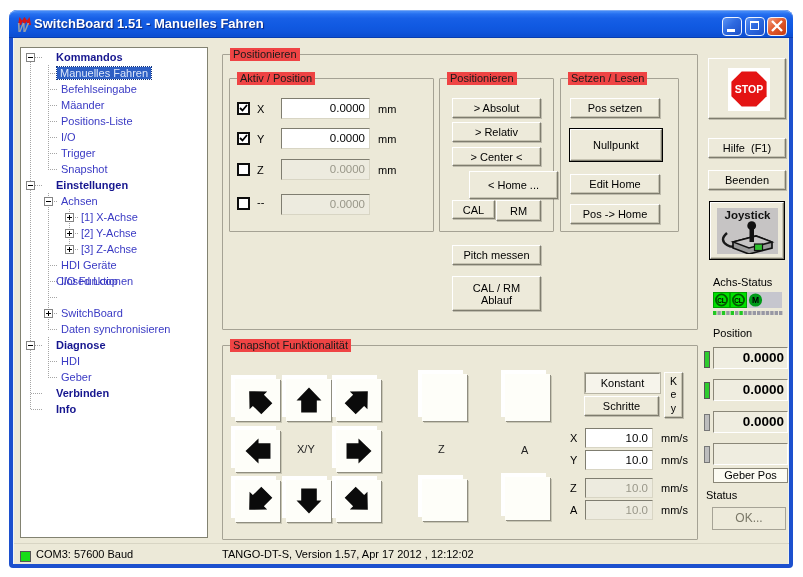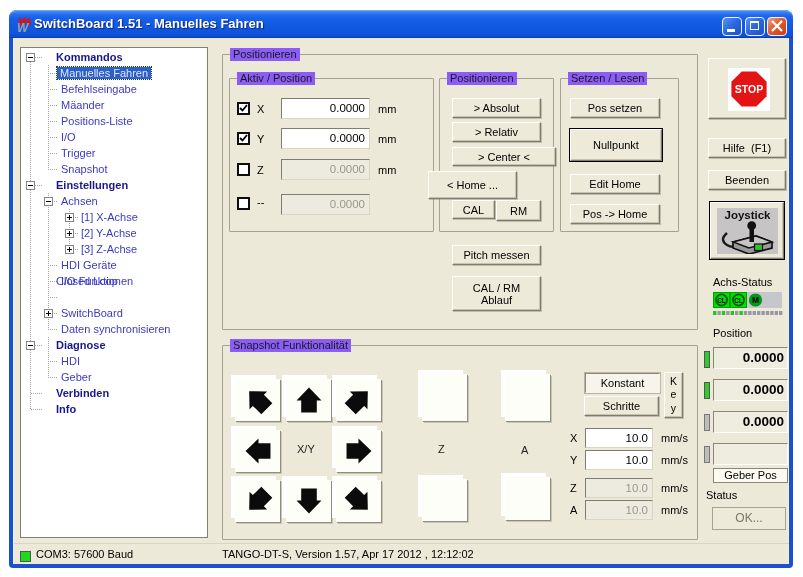--- a/index.html
+++ b/index.html
@@ -20,21 +20,21 @@
 .trow{position:absolute;height:16px;line-height:16px;font-size:11px;color:#3A3AC4;white-space:nowrap;}
 .trow b{color:#16168F;margin-left:12px;}
 .tsel{background:#2E5FC4;color:#DCE6FA;padding:0 3px;outline:1px dotted #10357F;}
 .pmbox{position:absolute;width:9px;height:9px;background:#fff;border:1px solid #848484;box-sizing:border-box;}
 .pmbox i{position:absolute;left:1px;top:3px;width:5px;height:1px;background:#000;}
 .pmbox.plus u{position:absolute;left:3px;top:1px;width:1px;height:5px;background:#000;}
 .dotv{position:absolute;width:1px;background-image:repeating-linear-gradient(to bottom,#A5A5A5 0 1px,transparent 1px 2px);}
 .doth{position:absolute;height:1px;background-image:repeating-linear-gradient(to right,#A5A5A5 0 1px,transparent 1px 2px);}
 
 .grp{position:absolute;border:1px solid #A5A294;border-radius:1px;}
-.grp span{position:absolute;top:-7px;left:7px;background:#8b5cf6;padding:0 3px;font-size:11px;color:#1a1a1a;line-height:13px;white-space:nowrap;}
+.grp span{position:absolute;top:-7px;left:7px;background:#ef4444;padding:0 3px;font-size:11px;color:#1a1a1a;line-height:13px;white-space:nowrap;}
 
 .btn{position:absolute;background:#EDEADA;border:1px solid;border-color:#FFFFFF #7E7C6E #7E7C6E #FFFFFF;
  box-shadow:1px 1px 0 rgba(108,106,94,.35), inset -1px -1px 0 #C6C3B2;
  font-size:11px;color:#000;text-align:center;display:flex;align-items:center;justify-content:center;box-sizing:border-box;font-family:"Liberation Sans",sans-serif;}
 
 .fld{position:absolute;background:#fff;border:1px solid #7F7D70;border-right-color:#D8D5C4;border-bottom-color:#D8D5C4;
  box-sizing:border-box;font-size:11.5px;color:#000;text-align:right;line-height:19px;padding-right:4px;}
 .fld.dis{background:#EDEBDF;color:#999789;}
 .chk{position:absolute;width:13px;height:13px;background:#fff;border:2px solid #0d0d0d;box-sizing:border-box;display:flex;align-items:center;justify-content:center;}
 .chk svg{display:block;}
@@ -179,22 +179,22 @@
 <div class="chk" style="left:237px;top:163px"></div>
 <div class="lbl" style="left:257px;top:164px">Z</div>
 <div class="fld dis" style="left:281px;top:159px;width:89px;height:21px">0.0000</div>
 <div class="lbl" style="left:378px;top:164px">mm</div>
 <div class="chk" style="left:237px;top:197px"></div>
 <div class="lbl" style="left:257px;top:196px">--</div>
 <div class="fld dis" style="left:281px;top:194px;width:89px;height:21px">0.0000</div>
 
 <div class="btn" style="left:452px;top:98px;width:89px;height:20px">&gt; Absolut</div>
 <div class="btn" style="left:452px;top:122px;width:89px;height:20px">&gt; Relativ</div>
-<div class="btn" style="left:452px;top:147px;width:104px;height:19px">&gt; Center &lt;</div>
-<div class="btn" style="left:428px;top:171px;width:89px;height:28px">&lt; Home ...</div>
+<div class="btn" style="left:452px;top:147px;width:89px;height:19px">&gt; Center &lt;</div>
+<div class="btn" style="left:469px;top:171px;width:89px;height:28px">&lt; Home ...</div>
 <div class="btn" style="left:452px;top:200px;width:43px;height:19px">CAL</div>
 <div class="btn" style="left:496px;top:200px;width:45px;height:21px">RM</div>
 
 <div class="btn" style="left:570px;top:98px;width:90px;height:20px">Pos setzen</div>
 <div class="btn" style="left:570px;top:129px;width:92px;height:32px;outline:1px solid #000">Nullpunkt</div>
 <div class="btn" style="left:570px;top:174px;width:90px;height:20px">Edit Home</div>
 <div class="btn" style="left:570px;top:204px;width:90px;height:20px">Pos -&gt; Home</div>
 <div class="btn" style="left:452px;top:245px;width:89px;height:20px">Pitch messen</div>
 <div class="btn" style="left:452px;top:276px;width:89px;height:35px">CAL / RM<br>Ablauf</div>
 

